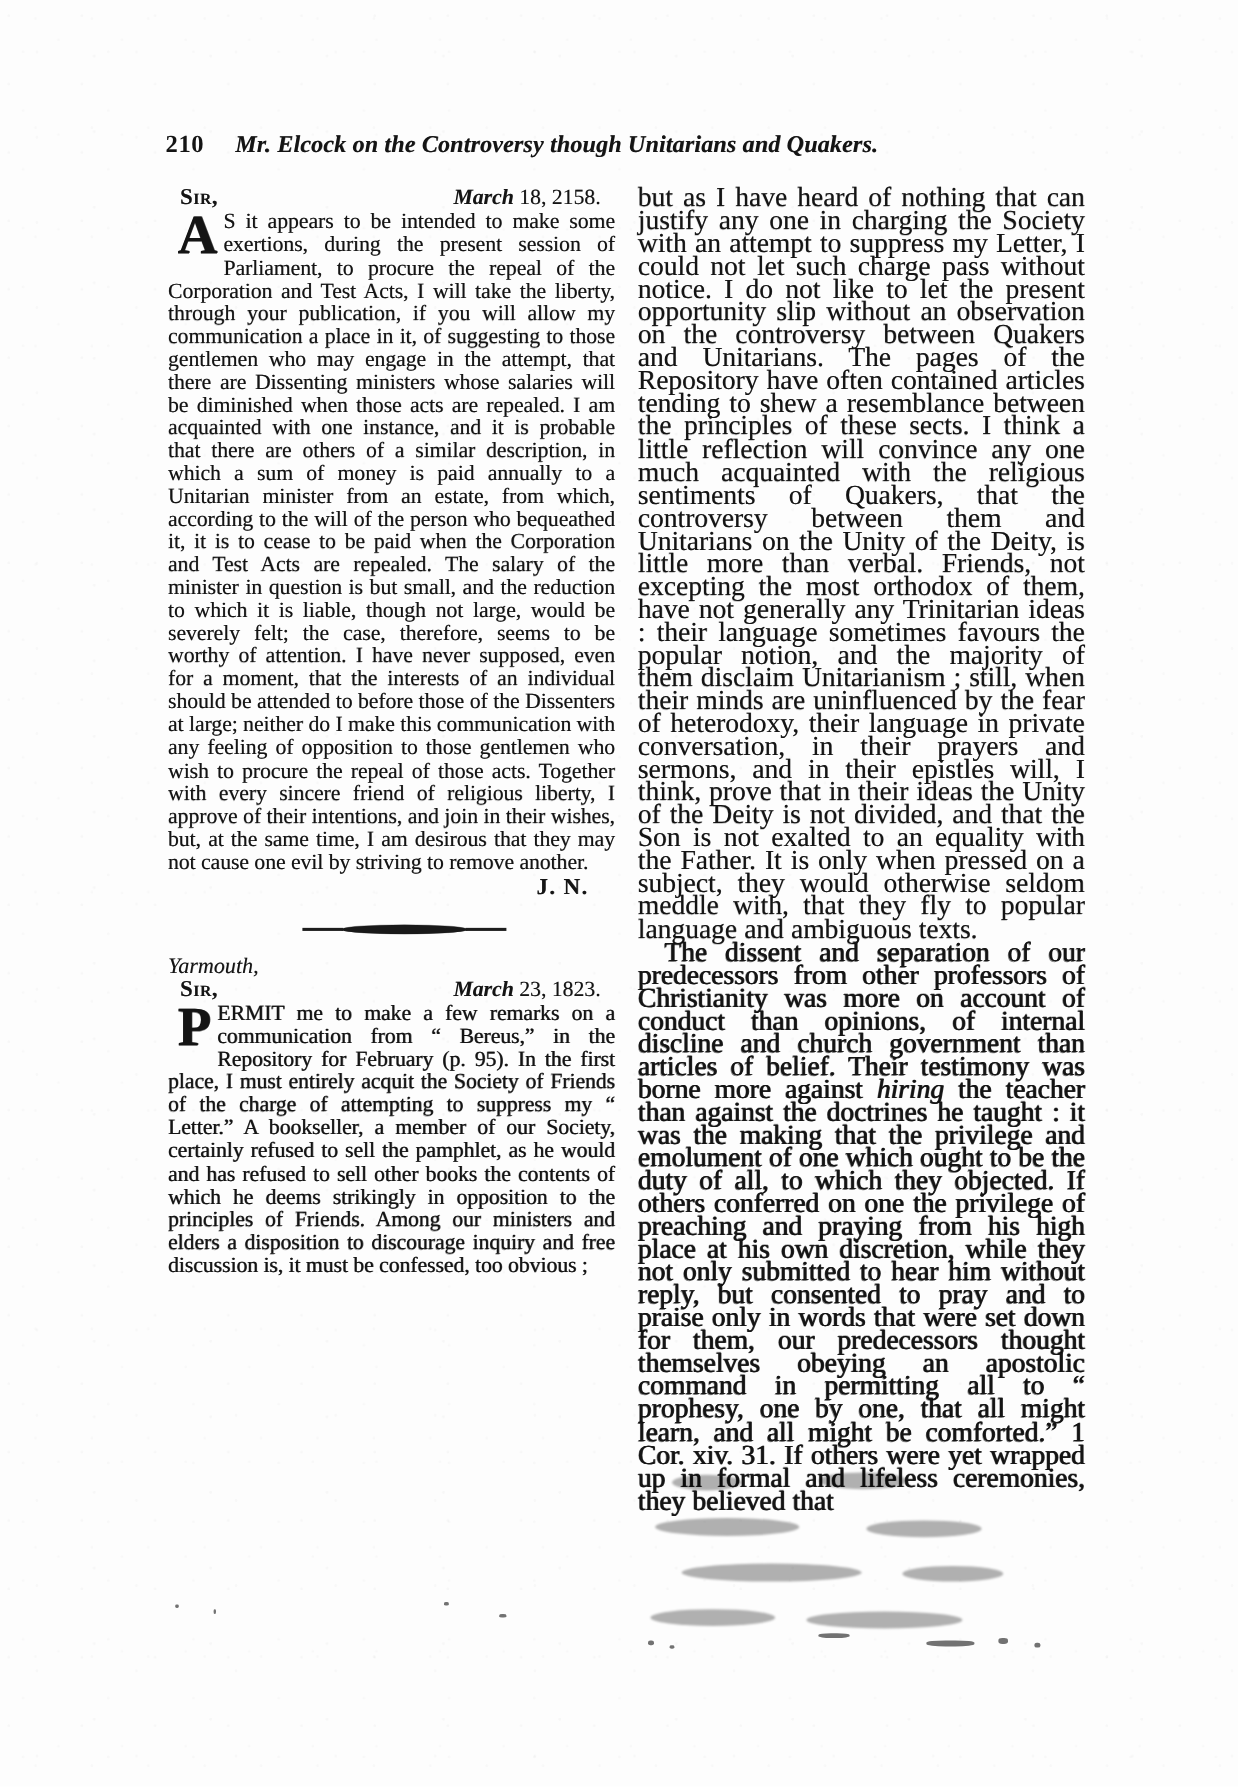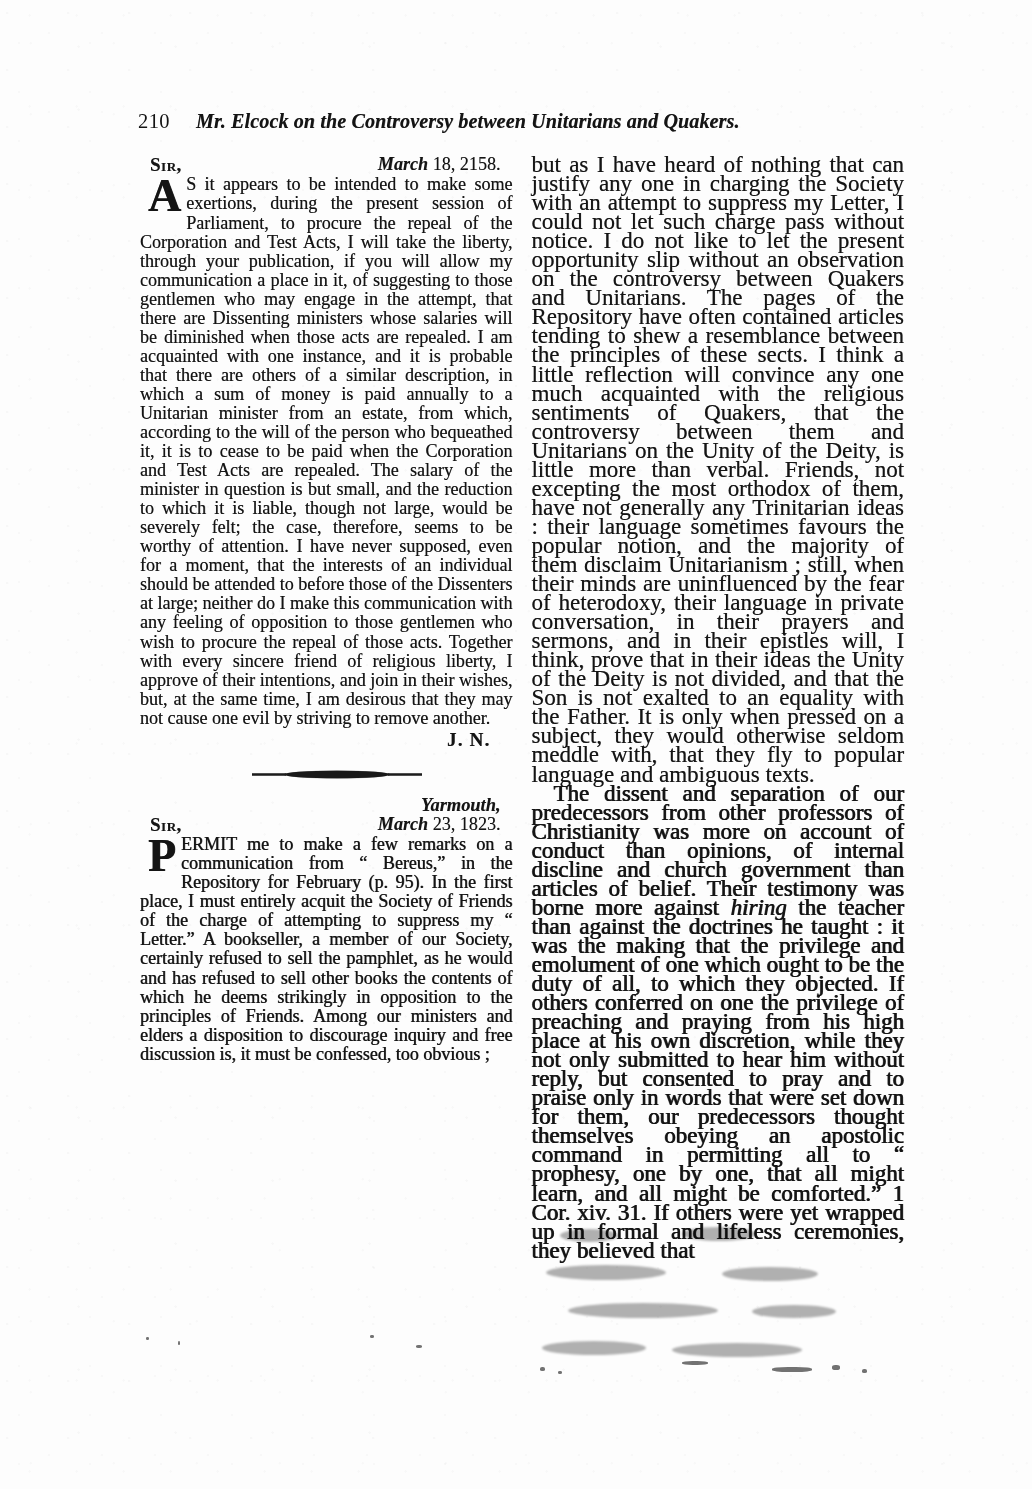--- a/index.html
+++ b/index.html
@@ -46,21 +46,21 @@
     left: 138px;
     top: 110px;
     width: 760px;
     height: 28px;
     display: flex;
     align-items: baseline;
     white-space: nowrap;
   }
   .folio {
     font-size: 20.5px;
-    font-weight: 400;
+    font-weight: 700;
     letter-spacing: .4px;
     margin-right: 26px;
   }
   .head-title {
     font-style: italic;
     font-weight: 700;
     font-size: 20px;
     letter-spacing: .15px;
     text-shadow: .35px 0 0 rgba(0,0,0,.55);
   }
@@ -112,24 +112,24 @@
   }
   .dateline {
     margin-left: auto;
     padding-right: 12px;
     white-space: nowrap;
   }
   .dateline .mon { font-style: italic; font-weight: 700; }
 
   
   .placeline {
-    text-align: right;
+    text-align: left;
     padding-right: 12px;
     font-style: italic;
-    font-weight: 700;
+    font-weight: 400;
     font-size: 18.4px;
     line-height: 20px;
     margin: 0;
     text-shadow: .3px 0 0 rgba(0,0,0,.42);
   }
 
   
   .dropcap-para {
     font-size: 18.1px;
     line-height: 19.05px;
@@ -215,21 +215,21 @@
   }
 </style>
 </head>
 <body>
 
 <div class="page">
   <div class="speckle"></div>
 
   <div class="running-head">
     <span class="folio">210</span>
-    <span class="head-title">Mr. Elcock on the Controversy between Unitarians and Quakers.</span>
+    <span class="head-title">Mr. Elcock on the Controversy though Unitarians and Quakers.</span>
   </div>
 
   <div class="columns">
 
     <div class="col">
 
       <div>
         <p class="salutation">
           <span class="sir">Sir,</span>
           <span class="dateline"><span class="mon">March</span><span> 18, 2158.</span></span>

